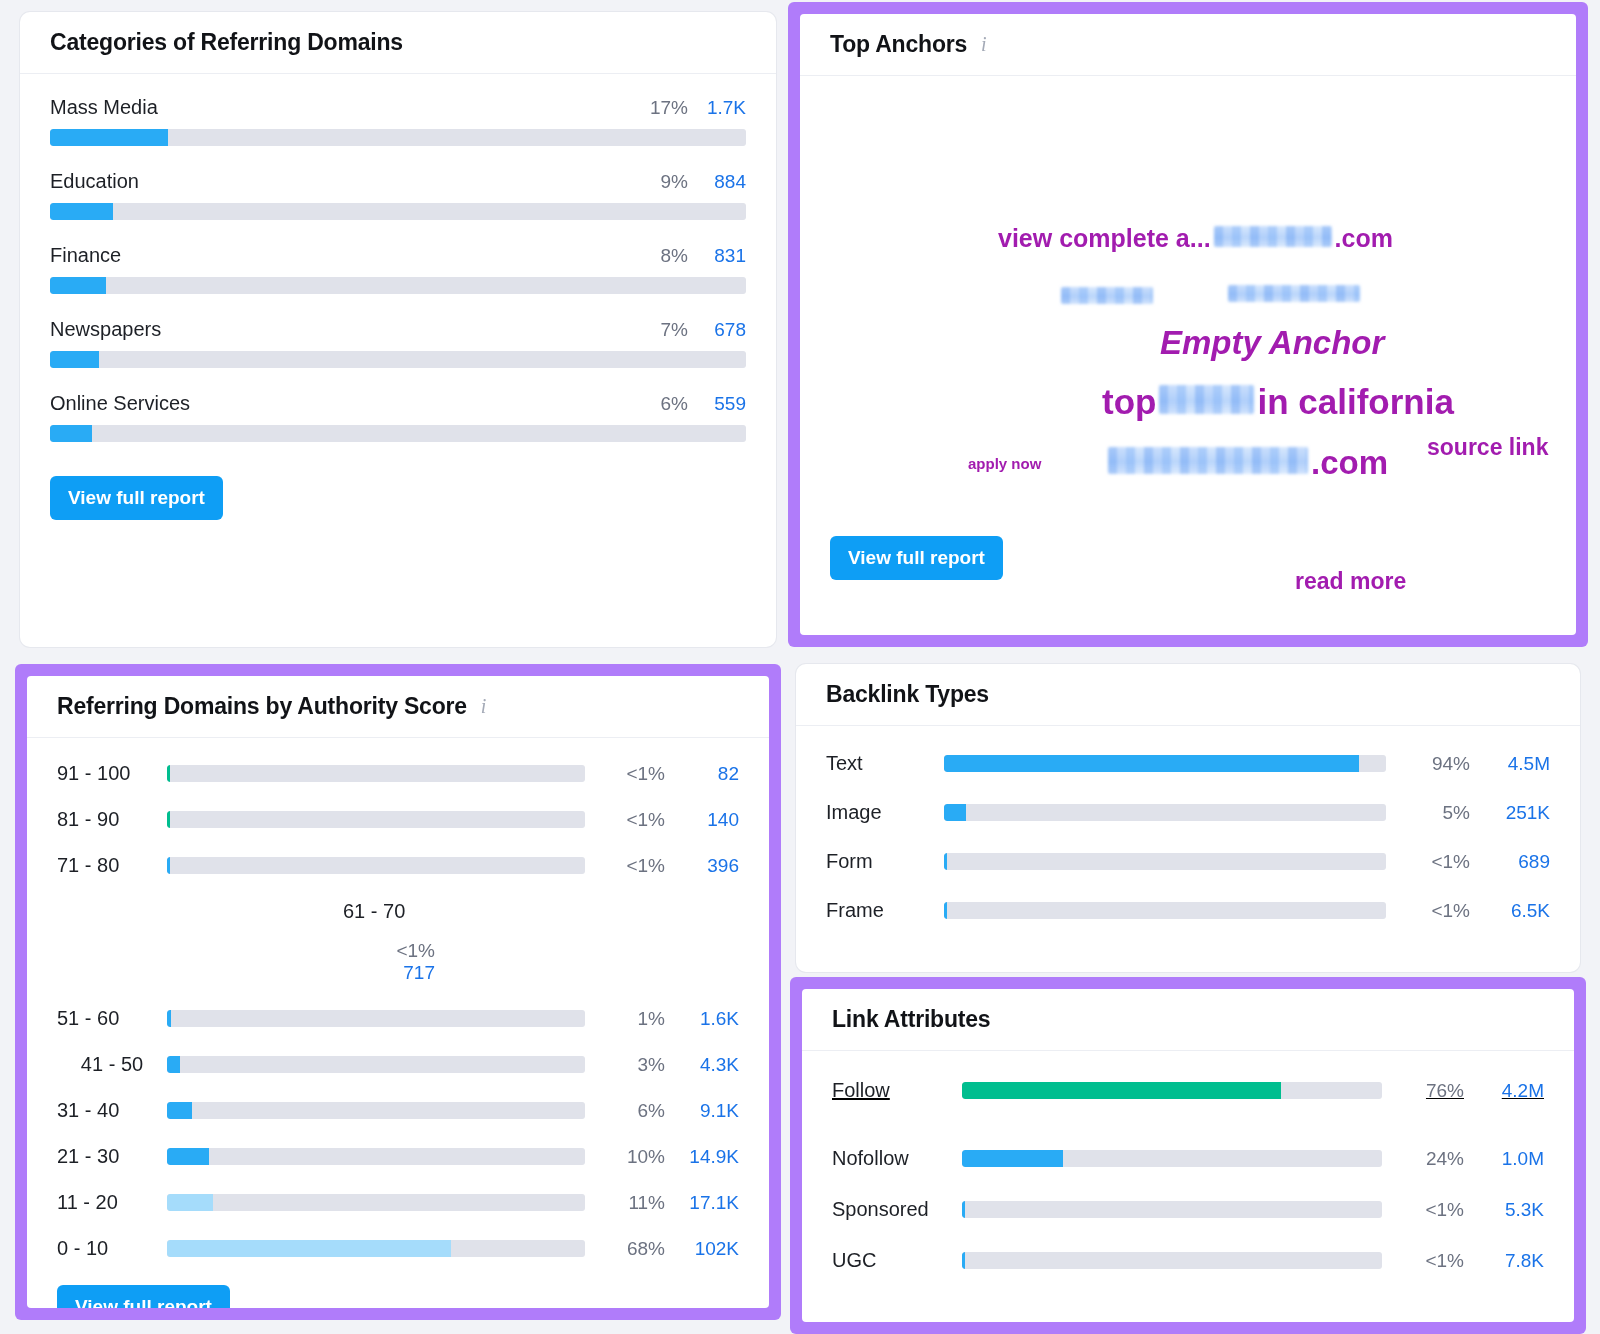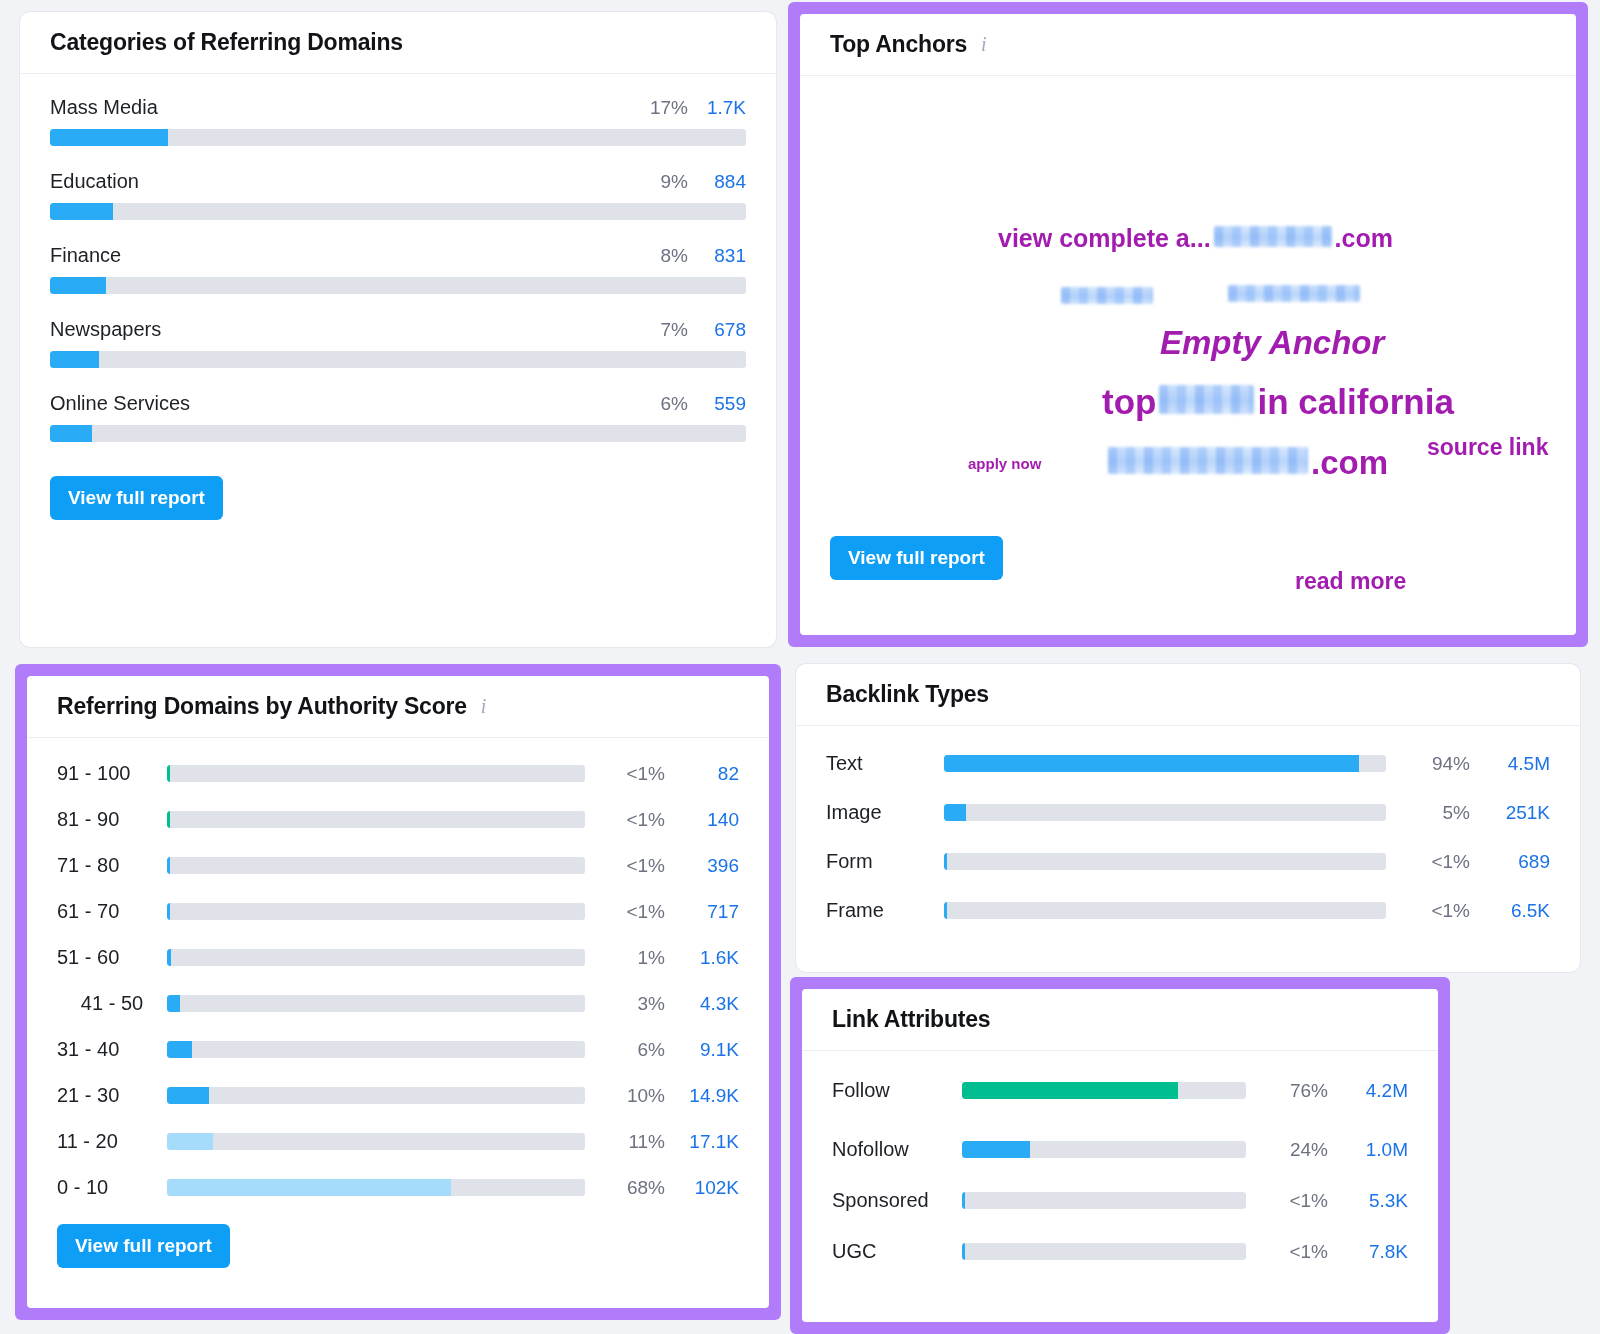--- a/index.html
+++ b/index.html
@@ -268,21 +268,21 @@
             <div class="inline-row" style="margin-bottom: 23px;">
               <span class="inline-label" style="width: 110px;">71 - 80</span>
               <span class="inline-track-wrap" style="margin-right: 6px;">
                 <span class="track" style="display:block;">
                   <span class="fill" style="display: block; width: max(3px, 0.7%); background: rgb(41, 171, 245);"></span>
                 </span>
               </span>
               <span class="inline-pct" style="width: 74px;">&lt;1%</span>
               <span class="inline-val" style="width: 74px;">396</span>
             </div>
-            <div class="inline-row" style="margin-bottom: 23px;">
+            <div class="inline-row" style="margin-bottom: 23px; flex-direction: column;">
               <span class="inline-label" style="width: 110px;">61 - 70</span>
               <span class="inline-track-wrap" style="margin-right: 6px;">
                 <span class="track" style="display:block;">
                   <span class="fill" style="display: block; width: max(3px, 0.7%); background: rgb(41, 171, 245);"></span>
                 </span>
               </span>
               <span class="inline-pct" style="width: 74px;">&lt;1%</span>
               <span class="inline-val" style="width: 74px;">717</span>
             </div>
             <div class="inline-row" style="margin-bottom: 23px;">
@@ -394,28 +394,28 @@
                 <span class="fill" style="display: block; width: max(3px, 0.6%); background: rgb(41, 171, 245);"></span>
               </span>
             </span>
             <span class="inline-pct" style="width: 78px;">&lt;1%</span>
             <span class="inline-val" style="width: 80px;">6.5K</span>
           </div>
         </div>
     </div>
   </div>
 
-  <div class="hl" style="left:790px; top:977px; width:660px; height:357px;">
+  <div class="hl" style="left:790px; top:977px; width:796px; height:357px;">
     <div class="card">
       <div class="card-head">
         <span class="card-title">Link Attributes</span>
       </div>
       <div class="card-body" style="padding-top:28px;">
         <div id="la-rows">
-            <div class="inline-row" style="margin-bottom: 36px;">
+            <div class="inline-row" style="margin-bottom: 45px; text-decoration: underline;">
               <span class="inline-label" style="width: 130px;">Follow</span>
               <span class="inline-track-wrap" style="margin-right: 6px;">
                 <span class="track" style="display:block;">
                   <span class="fill" style="display: block; width: max(3px, 76%); background: rgb(0, 190, 143);"></span>
                 </span>
               </span>
               <span class="inline-pct" style="width: 76px;">76%</span>
               <span class="inline-val" style="width: 80px;">4.2M</span>
             </div>
             <div class="inline-row" style="margin-bottom: 28px;">

